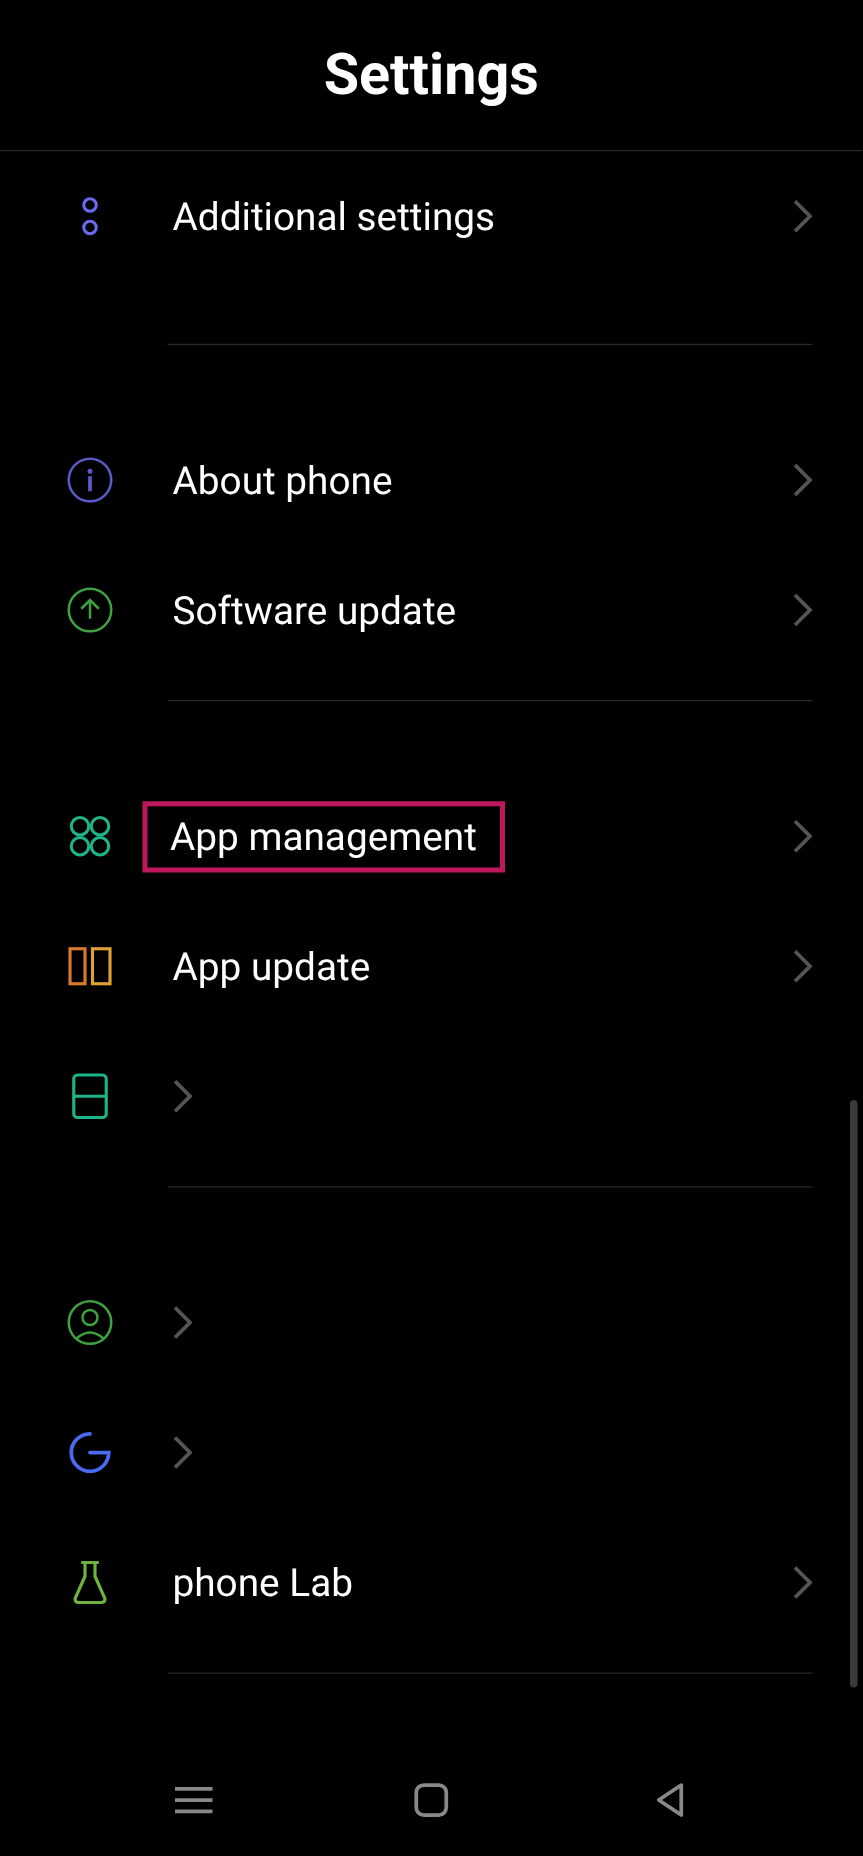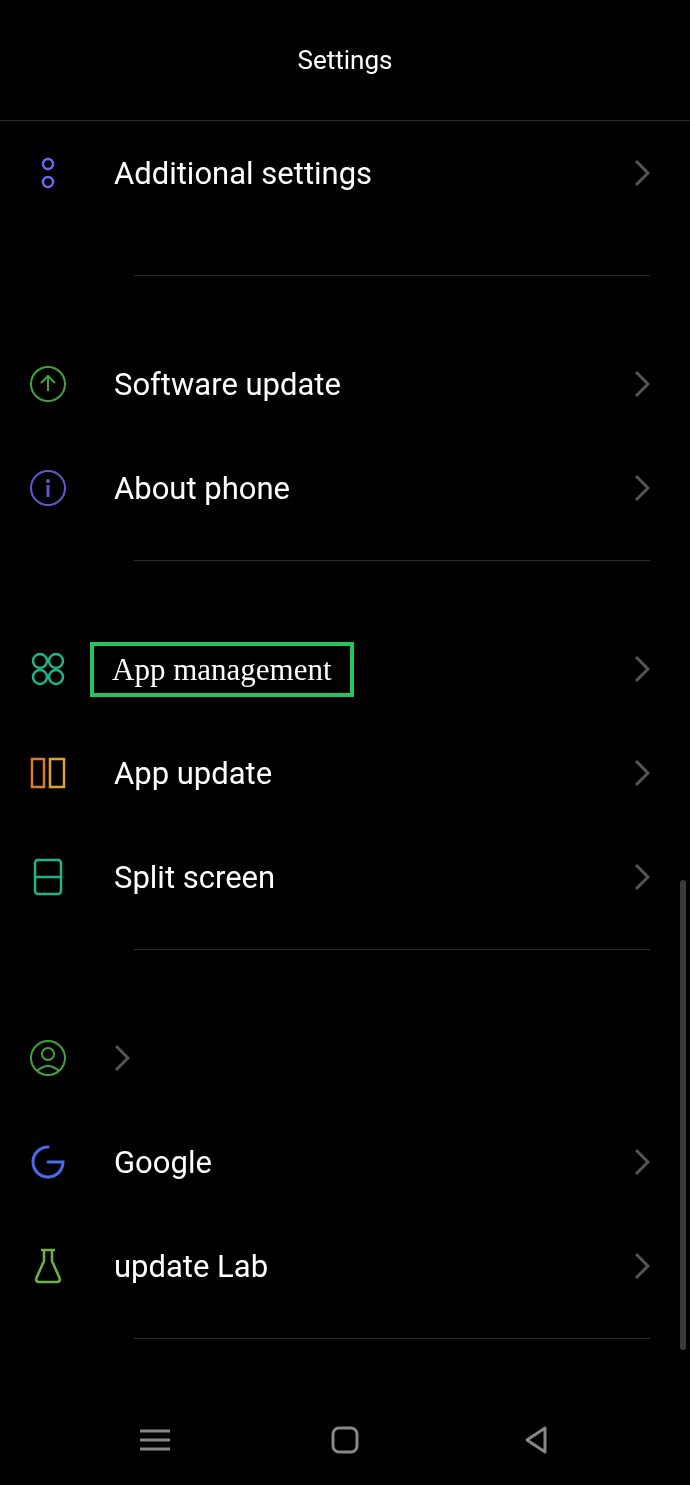--- a/index.html
+++ b/index.html
@@ -12,32 +12,32 @@
     position:relative;
   }
   .header{
     height:120px;
     display:flex;
     align-items:center;
     justify-content:center;
     border-bottom:1px solid #2a2a2a;
   }
   .header-title{
-    font-size:26px;
-    font-weight:400;
+    font-size:46px;
+    font-weight:700;
     color:#fff;
   }
   .list{
     width:100%;
   }
   .row{
     display:flex;
     align-items:center;
     height:104px;
-    padding-left:28px;
+    padding-left:52px;
     padding-right:40px;
     box-sizing:border-box;
     position:relative;
   }
   .icon{
     width:40px;height:40px;
     flex:0 0 40px;
     display:flex;align-items:center;justify-content:center;
     margin-right:46px;
   }
@@ -52,24 +52,23 @@
     color:#555;
   }
   .divider{
     height:1px;
     background:#2a2a2a;
     margin-left:134px;
     margin-right:40px;
   }
   .group-gap{ height:56px; }
   .highlight-box{
-    border:4px solid #22c55e;
+    border:4px solid #be185d;
     padding:6px 18px;
     margin-left:-24px;
-    font-family:Liberation Serif, serif;
   }
   .scroll-indicator{
     position:absolute;
     right:4px;
     top:880px;
     width:6px;
     height:470px;
     background:#3a3a3a;
     border-radius:3px;
   }
@@ -113,41 +112,41 @@
     </span>
   </div>
 
   <div style="height:50px"></div>
   <div class="divider"></div>
   <div class="group-gap"></div>
 
   <div class="row">
     <span class="icon">
       <svg width="38" height="38" viewBox="0 0 38 38">
-        <circle cx="19" cy="19" r="17" fill="none" stroke="#3fa23f" stroke-width="2"></circle>
-        <path d="M19 26 V12 M12 18 L19 11 L26 18" fill="none" stroke="#3fa23f" stroke-width="2"></path>
-      </svg>
-    </span>
-    <span class="label">Software update</span>
-    <span class="chev">
-      <svg width="16" height="28" viewBox="0 0 16 28">
-          <path d="M2 2 L14 14 L2 26" fill="none" stroke="#555" stroke-width="3"></path>
-        </svg>
-    </span>
-  </div>
-
-  <div class="row">
-    <span class="icon">
-      <svg width="38" height="38" viewBox="0 0 38 38">
         <circle cx="19" cy="19" r="17" fill="none" stroke="#5a5acb" stroke-width="2"></circle>
         <circle cx="19" cy="12" r="2" fill="#5a5acb"></circle>
         <rect x="17.5" y="16" width="3" height="12" fill="#5a5acb"></rect>
       </svg>
     </span>
     <span class="label">About phone</span>
+    <span class="chev">
+      <svg width="16" height="28" viewBox="0 0 16 28">
+          <path d="M2 2 L14 14 L2 26" fill="none" stroke="#555" stroke-width="3"></path>
+        </svg>
+    </span>
+  </div>
+
+  <div class="row">
+    <span class="icon">
+      <svg width="38" height="38" viewBox="0 0 38 38">
+        <circle cx="19" cy="19" r="17" fill="none" stroke="#3fa23f" stroke-width="2"></circle>
+        <path d="M19 26 V12 M12 18 L19 11 L26 18" fill="none" stroke="#3fa23f" stroke-width="2"></path>
+      </svg>
+    </span>
+    <span class="label">Software update</span>
     <span class="chev">
       <svg width="16" height="28" viewBox="0 0 16 28">
           <path d="M2 2 L14 14 L2 26" fill="none" stroke="#555" stroke-width="3"></path>
         </svg>
     </span>
   </div>
 
   <div style="height:20px"></div>
   <div class="divider"></div>
   <div class="group-gap"></div>
@@ -187,21 +186,20 @@
   </div>
 
 
   <div class="row">
     <span class="icon">
       <svg width="30" height="38" viewBox="0 0 30 38">
         <rect x="2" y="2" width="26" height="34" rx="3" fill="none" stroke="#1fb38a" stroke-width="2.5"></rect>
         <line x1="2" y1="19" x2="28" y2="19" stroke="#1fb38a" stroke-width="2.5"></line>
       </svg>
     </span>
-    <span class="label">Split screen</span>
     <span class="chev">
       <svg width="16" height="28" viewBox="0 0 16 28">
           <path d="M2 2 L14 14 L2 26" fill="none" stroke="#555" stroke-width="3"></path>
         </svg>
     </span>
   </div>
 
   <div style="height:20px"></div>
   <div class="divider"></div>
   <div class="group-gap"></div>
@@ -220,35 +218,34 @@
         </svg>
     </span>
   </div>
 
   <div class="row">
     <span class="icon">
       <svg width="36" height="36" viewBox="0 0 36 36">
         <path d="M18 3 A15 15 0 1 0 33 18 H18" fill="none" stroke="#4a6af0" stroke-width="3" stroke-linecap="round"></path>
       </svg>
     </span>
-    <span class="label">Google</span>
     <span class="chev">
       <svg width="16" height="28" viewBox="0 0 16 28">
           <path d="M2 2 L14 14 L2 26" fill="none" stroke="#555" stroke-width="3"></path>
         </svg>
     </span>
   </div>
 
   <div class="row">
     <span class="icon">
       <svg width="30" height="38" viewBox="0 0 30 38">
         <path d="M11 3 V14 L3 32 Q3 35 6 35 H24 Q27 35 27 32 L19 14 V3 M8 3 H22" fill="none" stroke="#6fb33f" stroke-width="2.5" stroke-linejoin="round"></path>
       </svg>
     </span>
-    <span class="label">update Lab</span>
+    <span class="label">phone Lab</span>
     <span class="chev">
       <svg width="16" height="28" viewBox="0 0 16 28">
           <path d="M2 2 L14 14 L2 26" fill="none" stroke="#555" stroke-width="3"></path>
         </svg>
     </span>
   </div>
 
   <div style="height:20px"></div>
   <div class="divider"></div>
 

